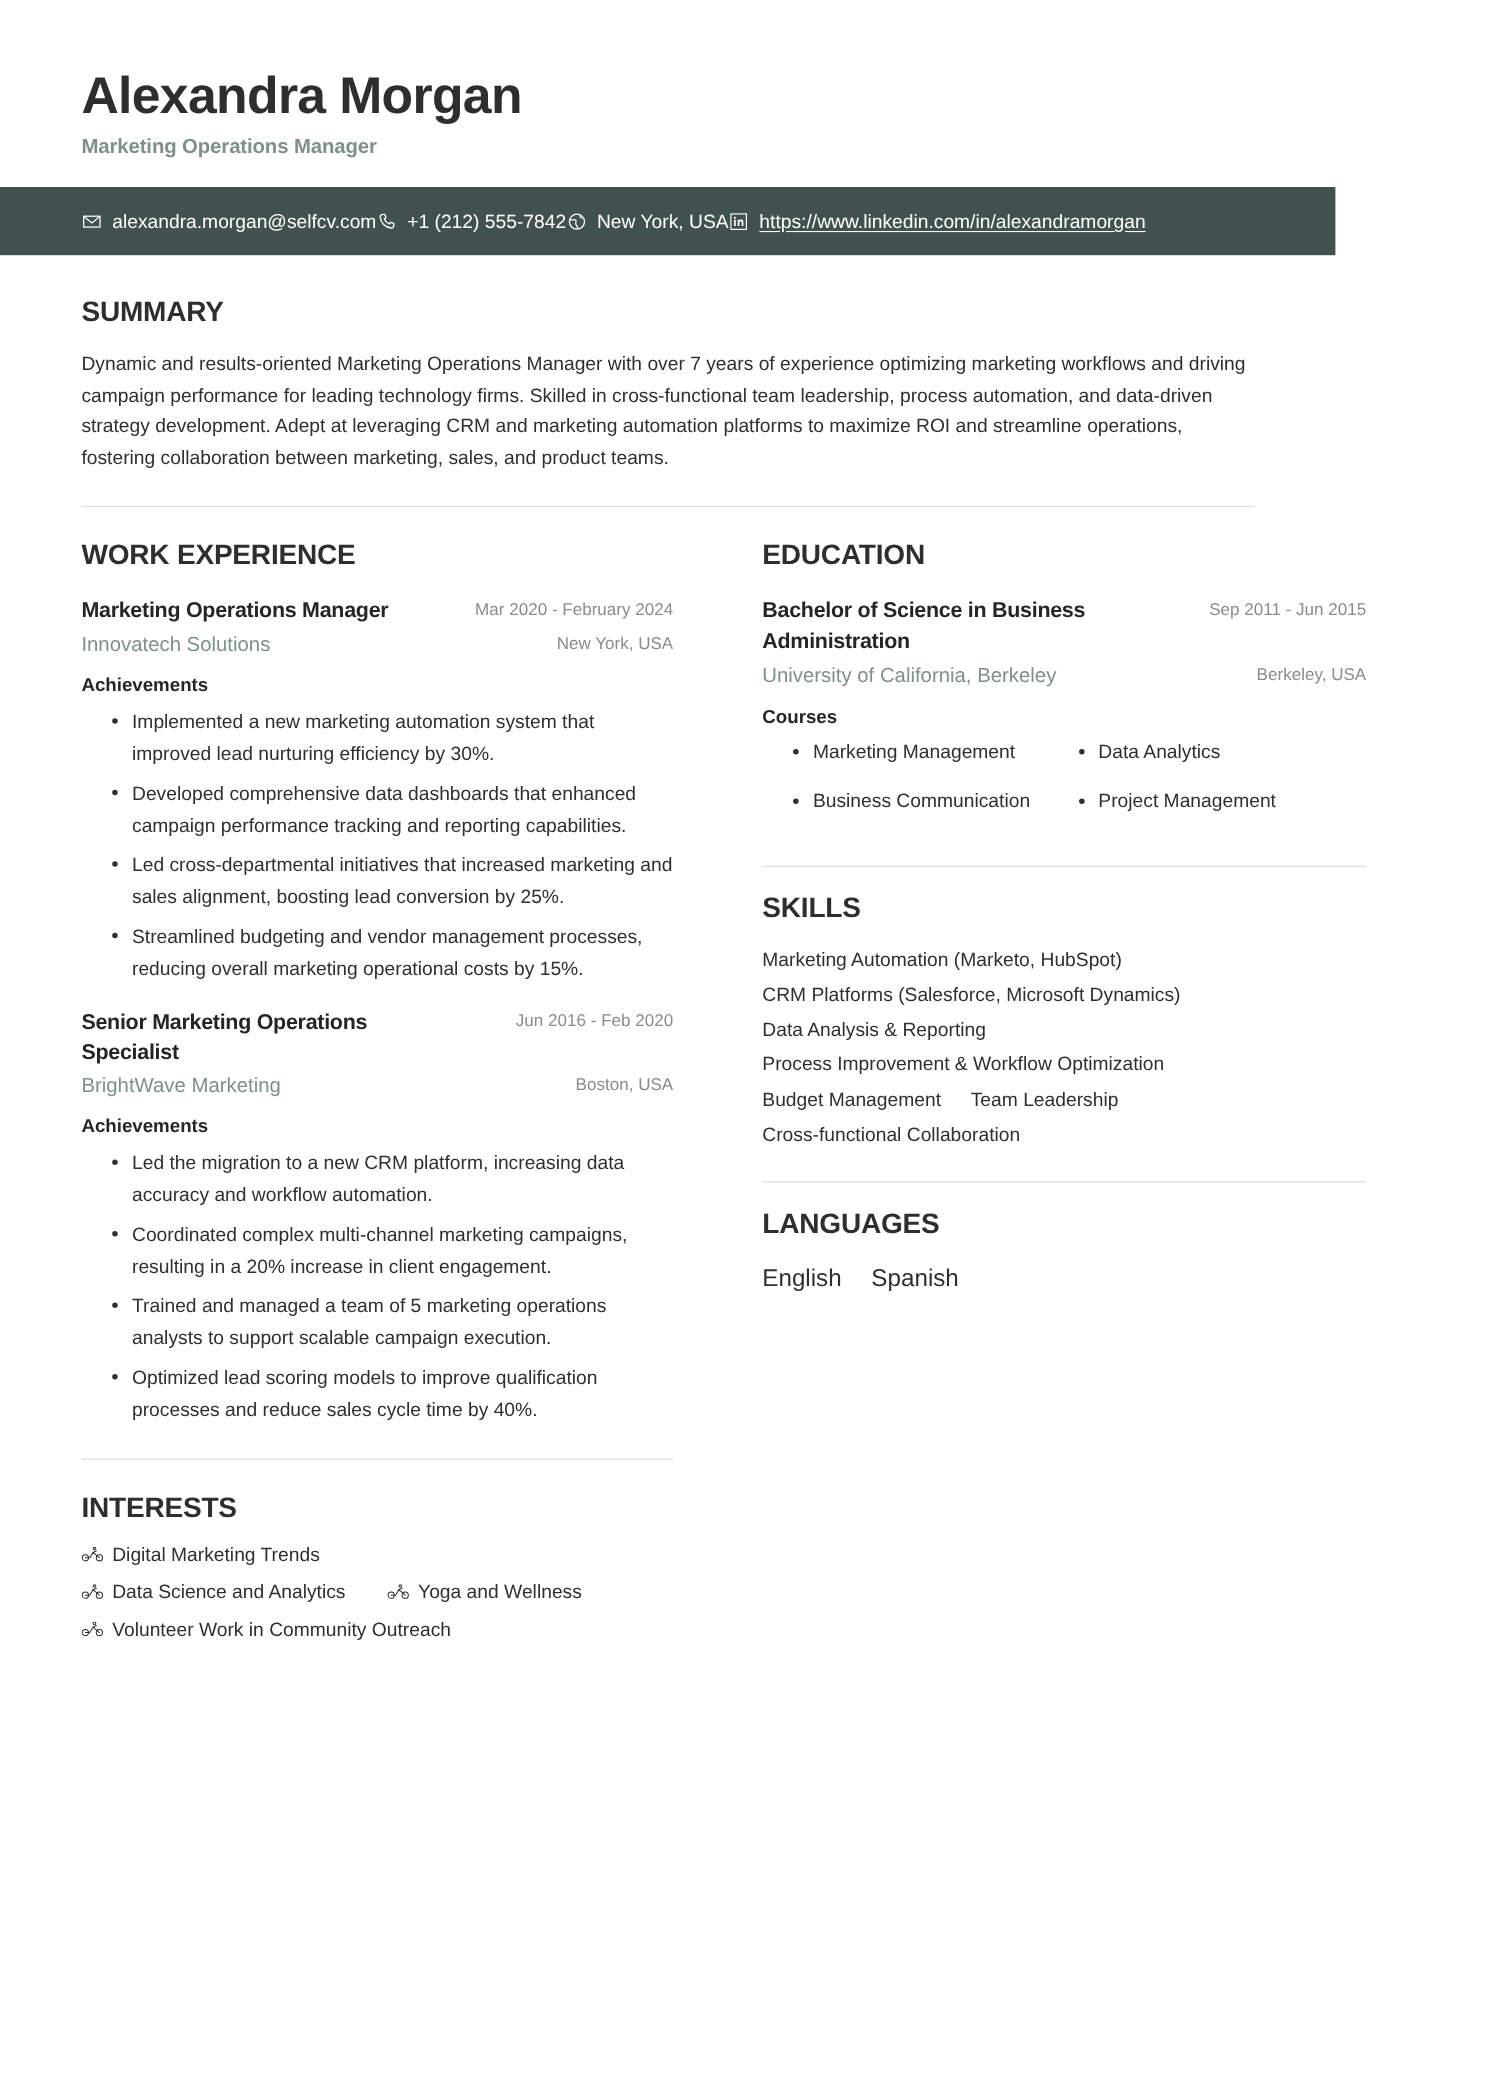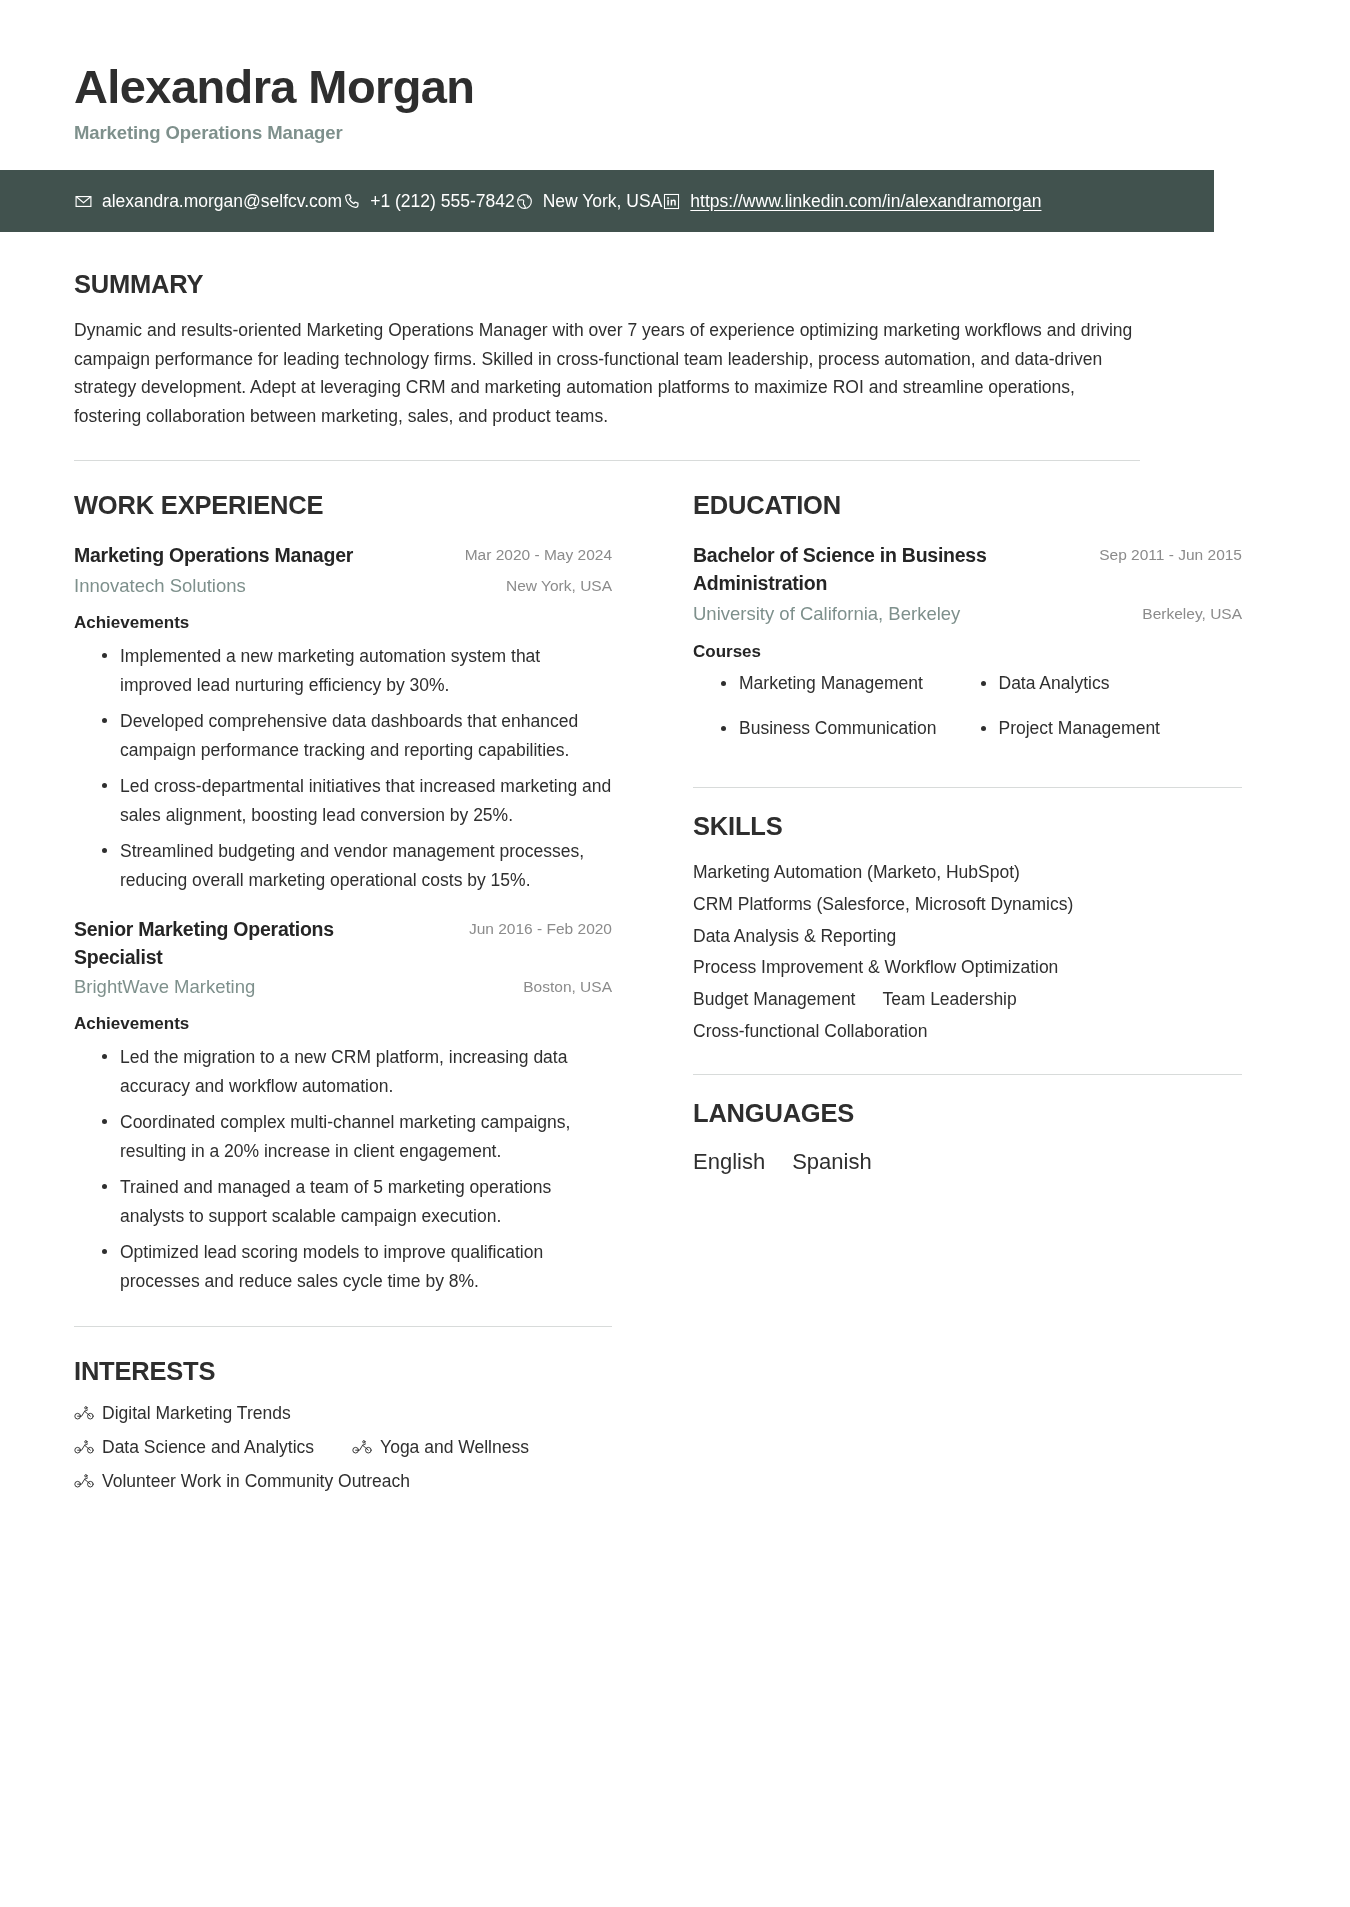--- a/index.html
+++ b/index.html
@@ -321,21 +321,21 @@
 
     <div class="columns">
 
       <div class="col-left">
 
         <div class="section-title">WORK EXPERIENCE</div>
 
         <div class="entry">
           <div class="entry-top">
             <div class="entry-title">Marketing Operations Manager</div>
-            <div class="entry-date">Mar 2020 - May 2024</div>
+            <div class="entry-date">Mar 2020 - February 2024</div>
           </div>
           <div class="entry-sub">
             <div class="entry-org">Innovatech Solutions</div>
             <div class="entry-loc">New York, USA</div>
           </div>
           <div class="ach-label">Achievements</div>
           <ul class="bullets">
             <li>Implemented a new marketing automation system that improved lead nurturing efficiency by 30%.</li>
             <li>Developed comprehensive data dashboards that enhanced campaign performance tracking and reporting capabilities.</li>
             <li>Led cross-departmental initiatives that increased marketing and sales alignment, boosting lead conversion by 25%.</li>
@@ -350,21 +350,21 @@
           </div>
           <div class="entry-sub">
             <div class="entry-org">BrightWave Marketing</div>
             <div class="entry-loc">Boston, USA</div>
           </div>
           <div class="ach-label">Achievements</div>
           <ul class="bullets">
             <li>Led the migration to a new CRM platform, increasing data accuracy and workflow automation.</li>
             <li>Coordinated complex multi-channel marketing campaigns, resulting in a 20% increase in client engagement.</li>
             <li>Trained and managed a team of 5 marketing operations analysts to support scalable campaign execution.</li>
-            <li>Optimized lead scoring models to improve qualification processes and reduce sales cycle time by 8%.</li>
+            <li>Optimized lead scoring models to improve qualification processes and reduce sales cycle time by 40%.</li>
           </ul>
         </div>
 
         <hr class="hr hr-left-interests">
 
         <div class="interests-block">
           <div class="section-title">INTERESTS</div>
           <div class="interests-list">
             <div class="interests-rows">
 

